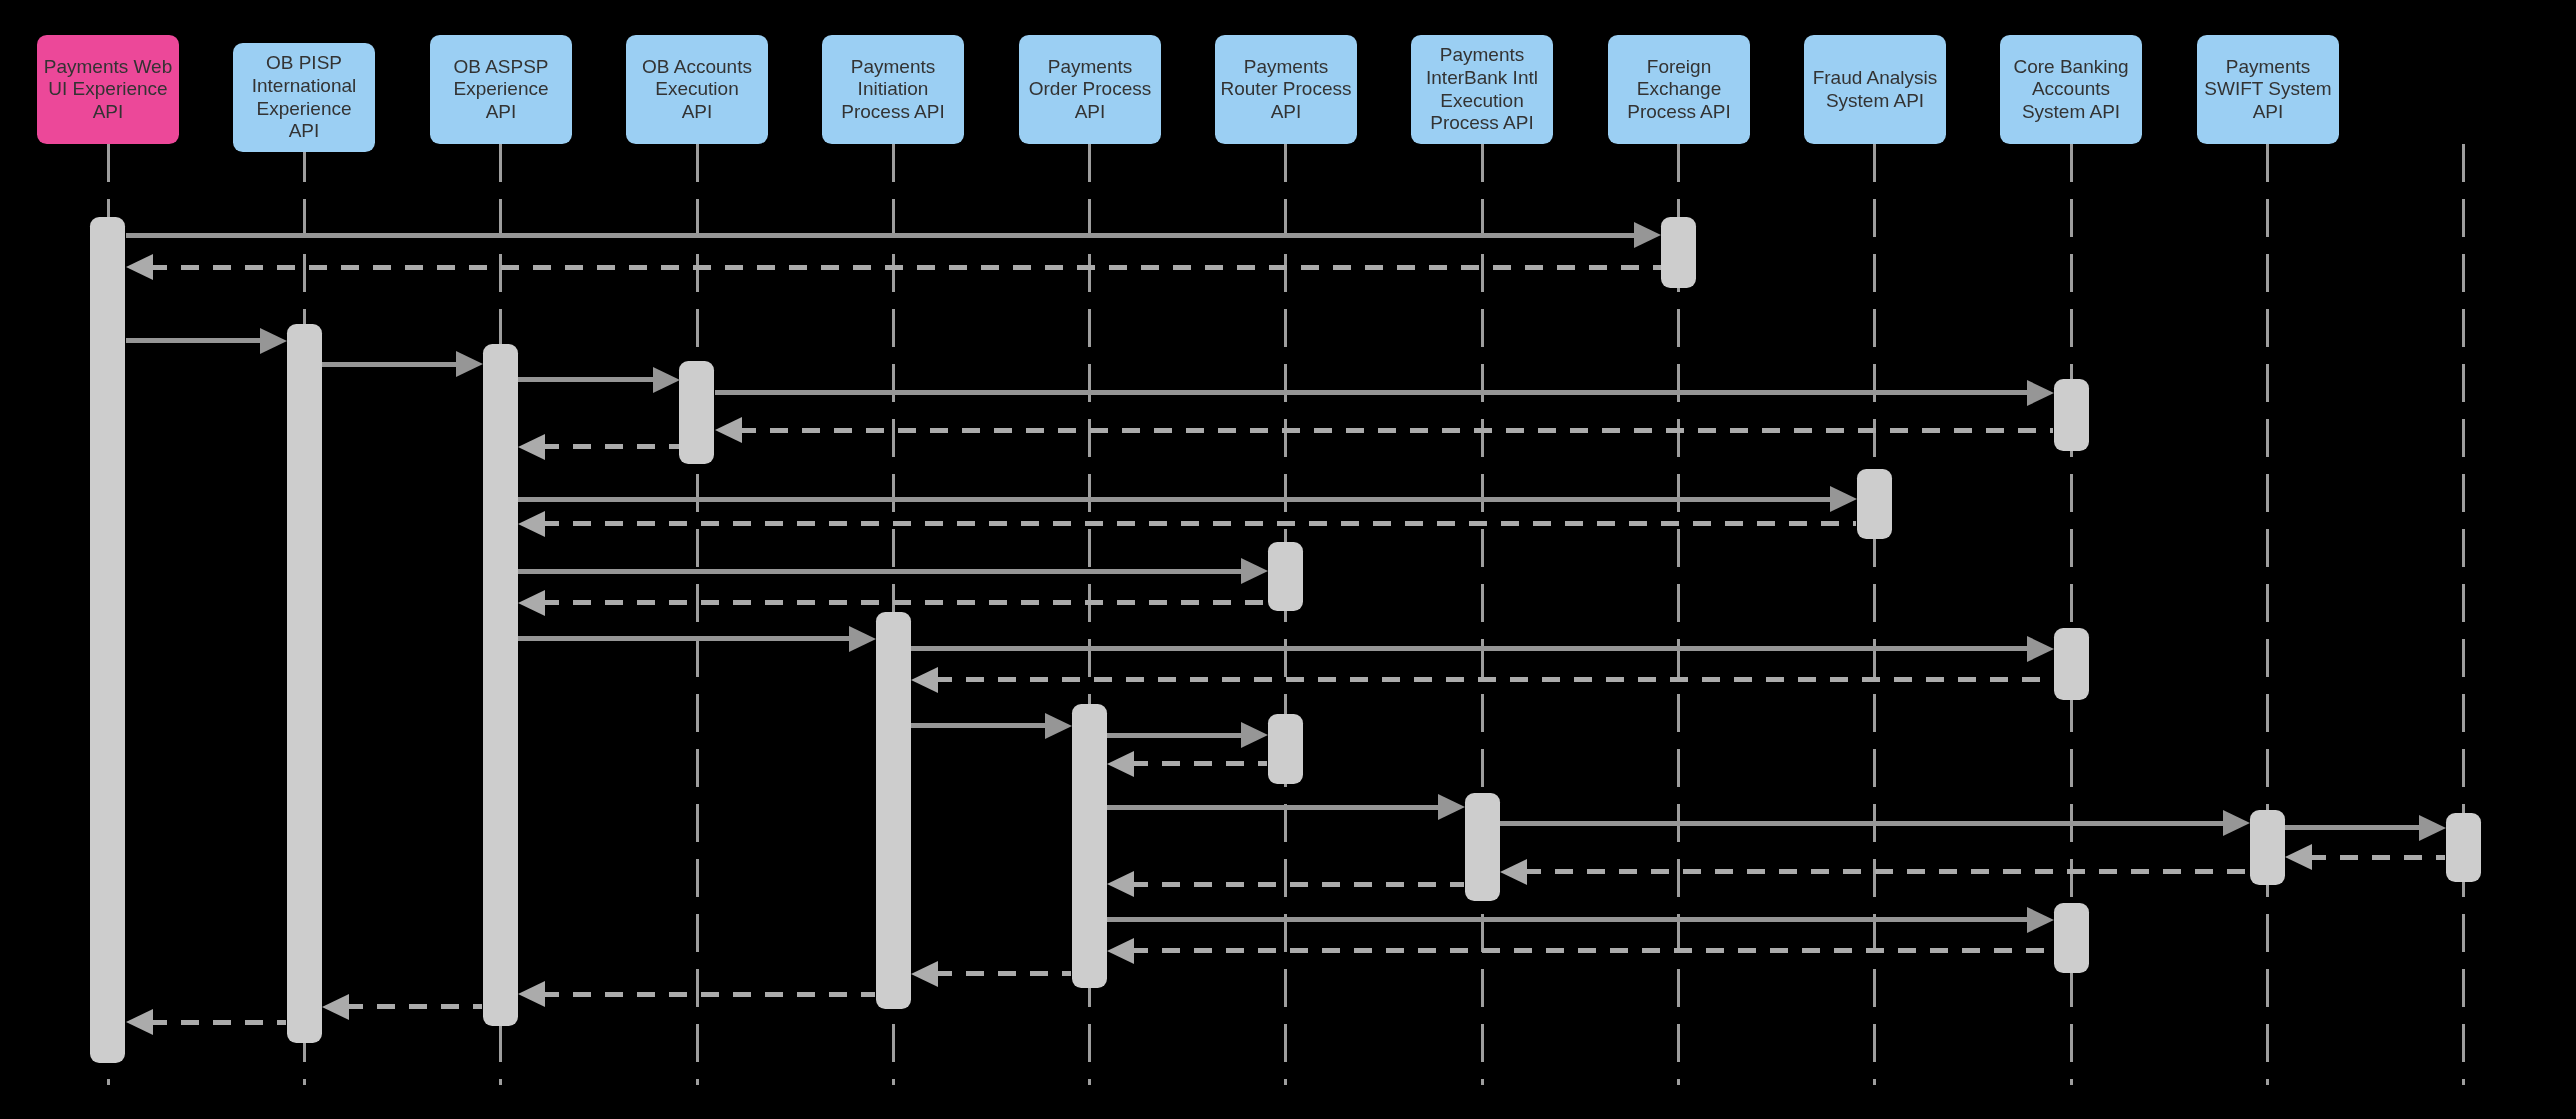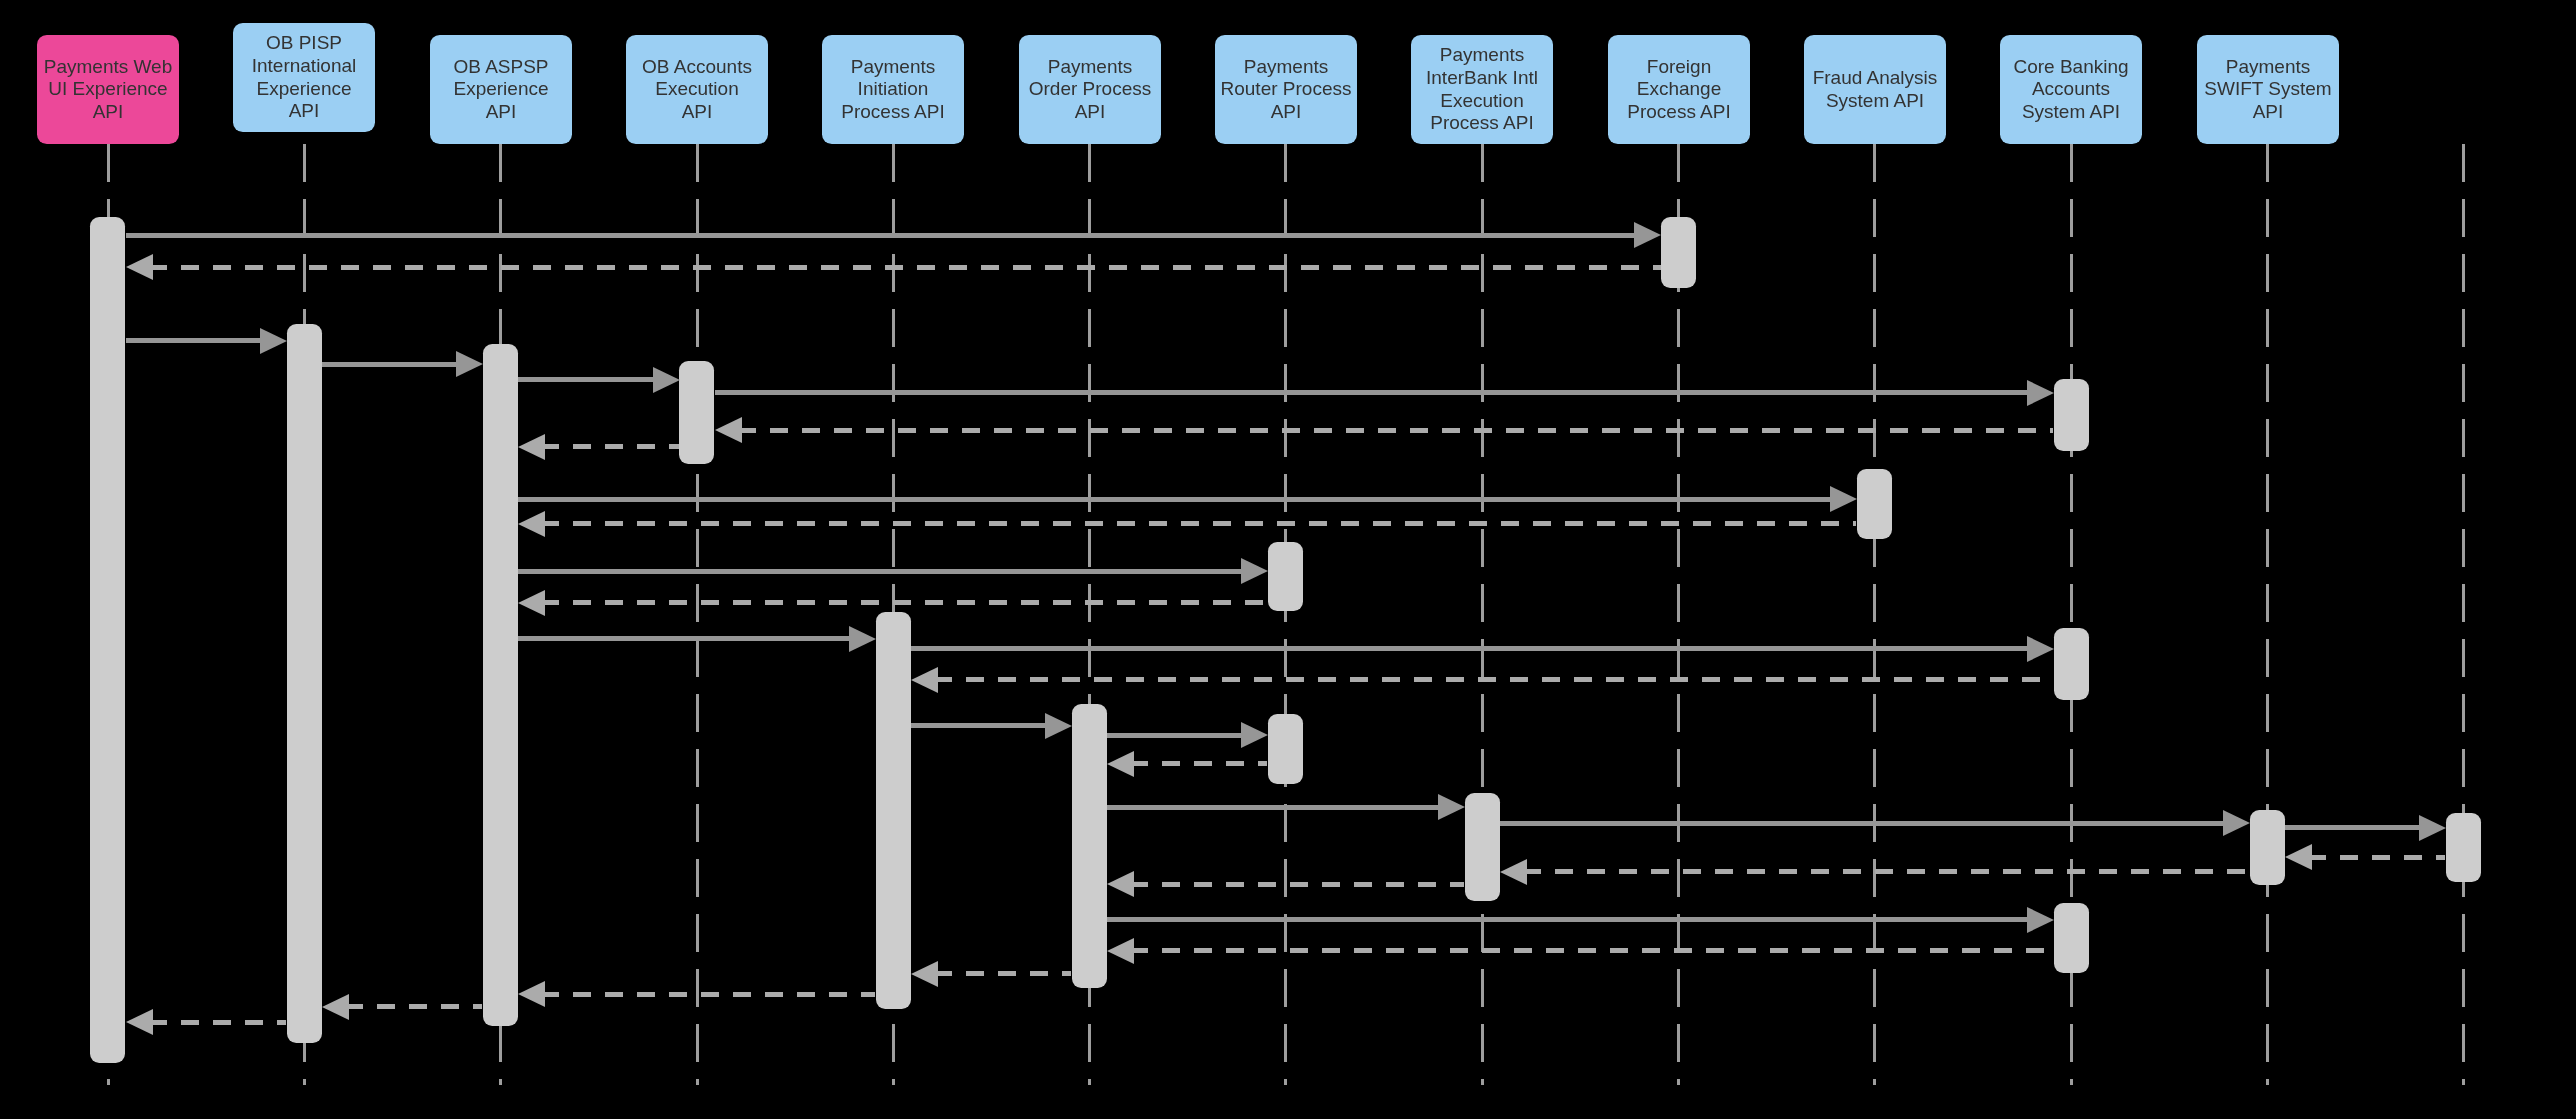--- a/index.html
+++ b/index.html
@@ -80,21 +80,21 @@
     <div class="lifeline" style="left: 1677px; top: 144px; height: 941px;"></div>
     <div class="lifeline" style="left: 1873px; top: 144px; height: 941px;"></div>
     <div class="lifeline" style="left: 2070px; top: 144px; height: 941px;"></div>
     <div class="lifeline" style="left: 2266px; top: 144px; height: 941px;"></div>
     <div class="lifeline" style="left: 2462px; top: 144px; height: 941px;"></div>
     <div class="actor-box actor-green" style="left: 37px; top: 35px;">
       <div class="actor-label">Payments Web
 UI Experience
 API</div>
     </div>
-    <div class="actor-box actor-blue" style="left: 233px; top: 23px; text-align: center;">
+    <div class="actor-box actor-blue" style="left: 233px; top: 43px; text-align: center;">
       <div class="actor-label">OB PISP
 International
 Experience
 API</div>
     </div>
     <div class="actor-box actor-blue" style="left: 430px; top: 35px;">
       <div class="actor-label">OB ASPSP
 Experience
 API</div>
     </div>

